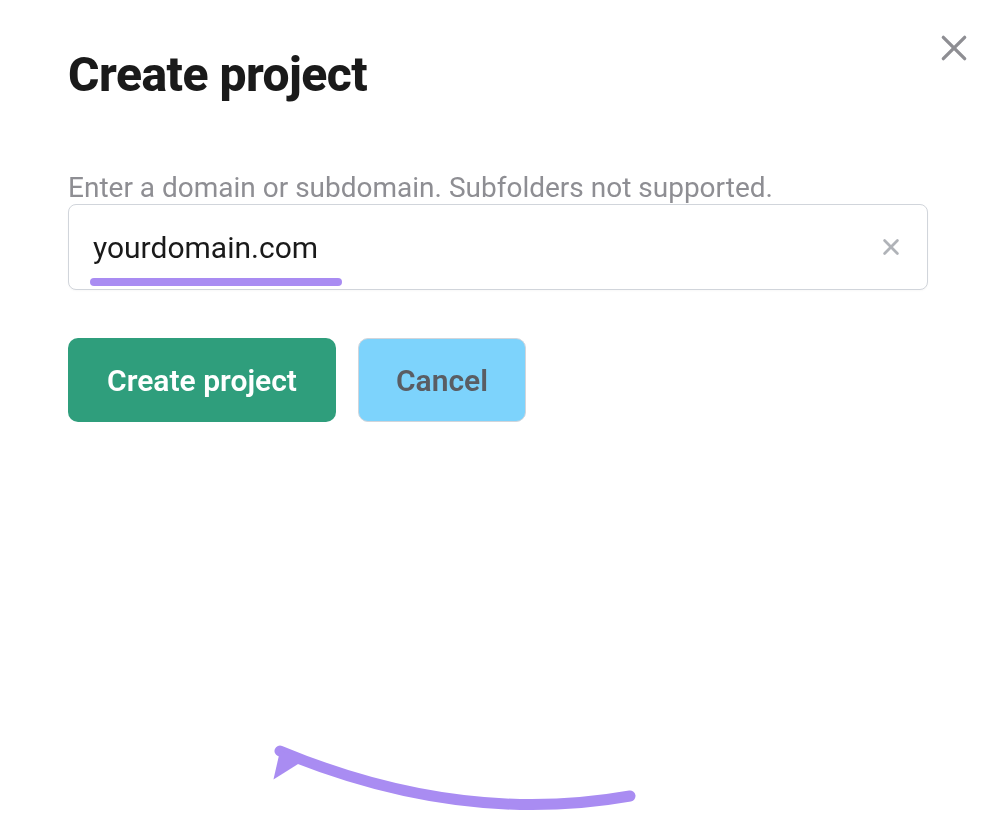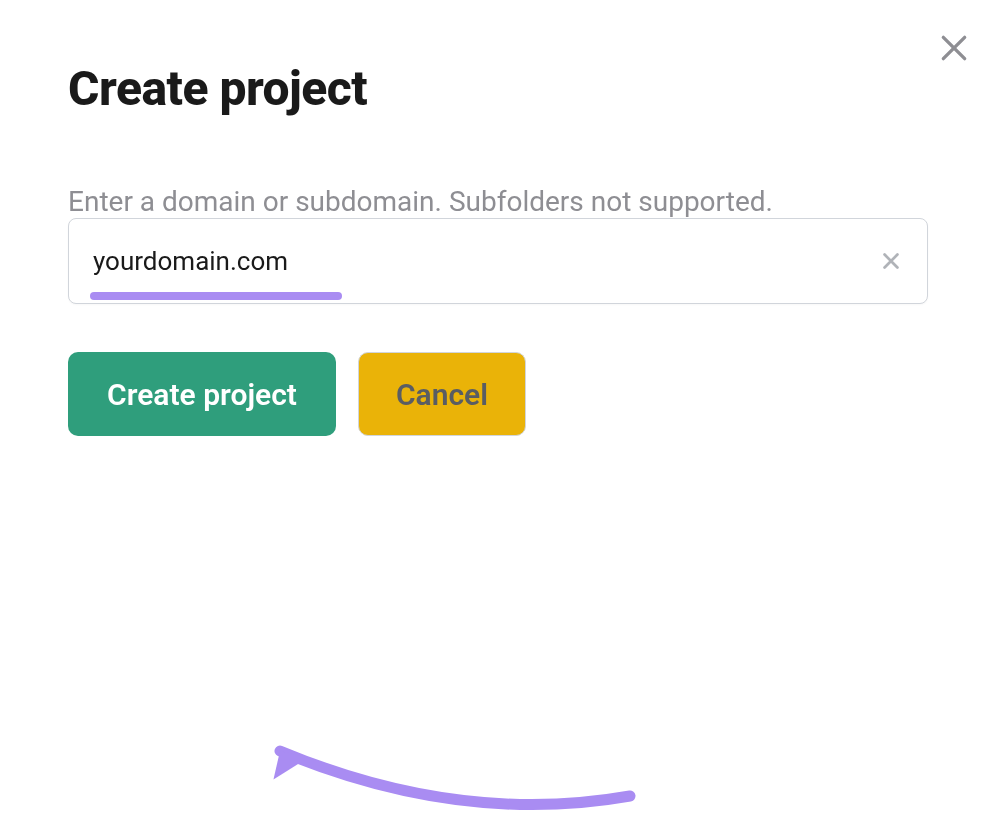--- a/index.html
+++ b/index.html
@@ -8,21 +8,21 @@
       box-sizing: border-box;
     }
     body {
       font-family: -apple-system, BlinkMacSystemFont, "Segoe UI", Roboto, Helvetica, Arial, sans-serif;
       background: #fff;
       width: 996px;
       height: 826px;
       position: relative;
     }
     .modal {
-      padding: 60px 68px 40px 68px;
+      padding: 46px 68px 40px 68px;
       position: relative;
     }
     .close-btn {
       position: absolute;
       top: 28px;
       right: 22px;
       width: 40px;
       height: 40px;
       background: none;
       border: none;
@@ -84,21 +84,21 @@
     .input-wrapper {
       position: relative;
       width: 100%;
     }
     .text-input {
       width: 100%;
       height: 86px;
       border: 1px solid #d1d5db;
       border-radius: 8px;
       padding: 0 60px 0 24px;
-      font-size: 26px;
+      font-size: 30px;
       color: #1a1a1a;
       outline: none;
       font-family: inherit;
     }
     .text-input::placeholder {
       color: #9ca3af;
     }
     .domain-input {
       box-shadow: 0 1px 2px rgba(0,0,0,0.03);
     }
@@ -145,21 +145,21 @@
       display: flex;
       align-items: center;
       justify-content: center;
     }
     .btn-primary {
       background: #2f9e7c;
       color: #fff;
       min-width: 268px;
     }
     .btn-secondary {
-      background: #eab308;
+      background: #7dd3fc;
       color: #5a5d63;
       border: 1px solid #d1d5db;
       min-width: 168px;
     }
     .arrow-annotation {
       position: absolute;
       left: 230px;
       top: 716px;
       pointer-events: none;
     }

